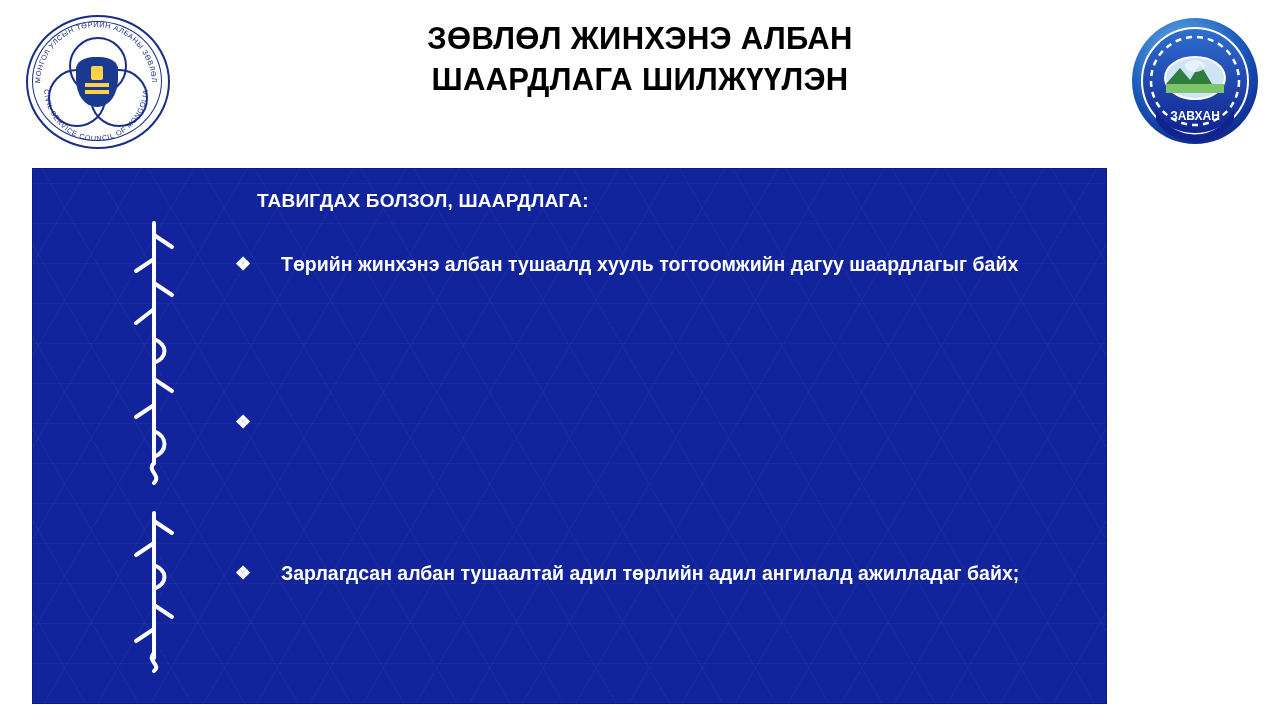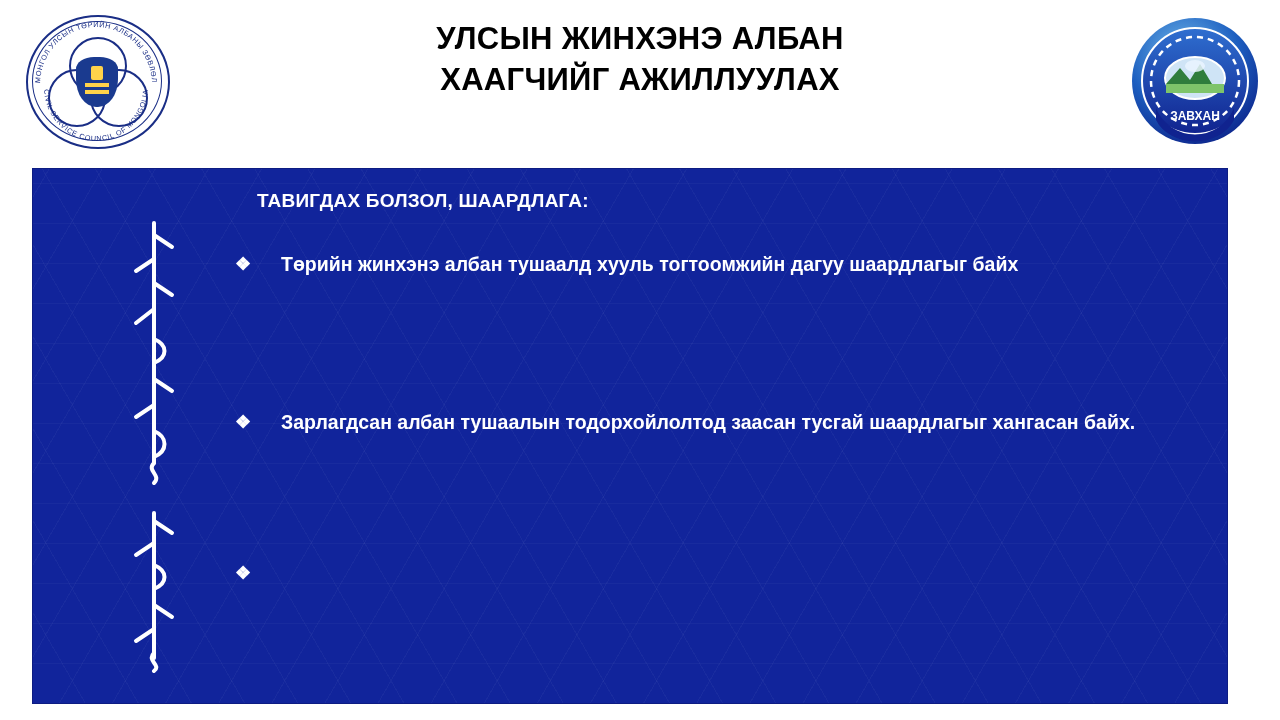--- a/index.html
+++ b/index.html
@@ -128,21 +128,21 @@
     top: 16px;
     width: 130px;
     height: 130px;
   }
 
   
   .panel {
     position: absolute;
     left: 32px;
     top: 168px;
-    width: 1196px;
+    width: 1075px;
     height: 536px;
     background: #11249b;
     background-image:
       repeating-linear-gradient(60deg, rgba(255,255,255,0.035) 0 1px, transparent 1px 46px),
       repeating-linear-gradient(-60deg, rgba(255,255,255,0.035) 0 1px, transparent 1px 46px),
       repeating-linear-gradient(0deg, rgba(255,255,255,0.03) 0 1px, transparent 1px 40px);
     color: #ffffff;
     box-shadow: 0 0 0 1px #0d1c82 inset;
   }
 
@@ -217,22 +217,22 @@
       <text font-family="Liberation Sans, sans-serif" font-size="7.2" fill="#1a2e86" letter-spacing="0.6">
         <textPath href="#arcTop" startOffset="50%" text-anchor="middle">МОНГОЛ УЛСЫН ТӨРИЙН АЛБАНЫ ЗӨВЛӨЛ</textPath>
       </text>
       <text font-family="Liberation Sans, sans-serif" font-size="7.2" fill="#1a2e86" letter-spacing="0.7">
         <textPath href="#arcBottom" startOffset="50%" text-anchor="middle">CIVIL SERVICE COUNCIL OF MONGOLIA</textPath>
       </text>
     </svg>
   </div>
 
   <div class="title-block">
-    <span class="title-line">УЛСЫН ЖИНХЭНЭ АЛБАН</span>
-    <span class="title-line">ХААГЧИЙГ АЖИЛЛУУЛАХ</span>
+    <span class="title-line">ЗӨВЛӨЛ ЖИНХЭНЭ АЛБАН</span>
+    <span class="title-line">ШААРДЛАГА ШИЛЖҮҮЛЭН</span>
   </div>
 
   <svg class="logo-right" viewBox="0 0 130 130">
     <defs>
       <radialGradient id="zvOuter" cx="40%" cy="28%" r="80%">
         <stop offset="0%" stop-color="#6fb7ea"></stop>
         <stop offset="55%" stop-color="#1d5fc0"></stop>
         <stop offset="100%" stop-color="#0b1f86"></stop>
       </radialGradient>
       <linearGradient id="zvInner" x1="0" y1="0" x2="0" y2="1">
@@ -283,20 +283,20 @@
     </svg>
   </div>
 
   <div class="bullets">
     <div class="bullet bullet-1">
       <span class="marker">❖</span>
       <span class="indent"></span><span>Төрийн жинхэнэ албан тушаалд хууль тогтоомжийн дагуу шаардлагыг байх</span>
     </div>
     <div class="bullet bullet-2">
       <span class="marker">❖</span>
-      <span class="indent"></span><span>Зарлагдсан албан тушаалын тодорхойлолтод заасан тусгай шаардлагыг хангасан байх.</span>
+      <span class="indent"></span>
     </div>
     <div class="bullet bullet-3">
       <span class="marker">❖</span>
-      <span class="indent"></span>
+      <span class="indent"></span><span>Зарлагдсан албан тушаалтай адил төрлийн адил ангилалд ажилладаг байх;</span>
     </div>
   </div>
 </div>
 
 </body></html>

